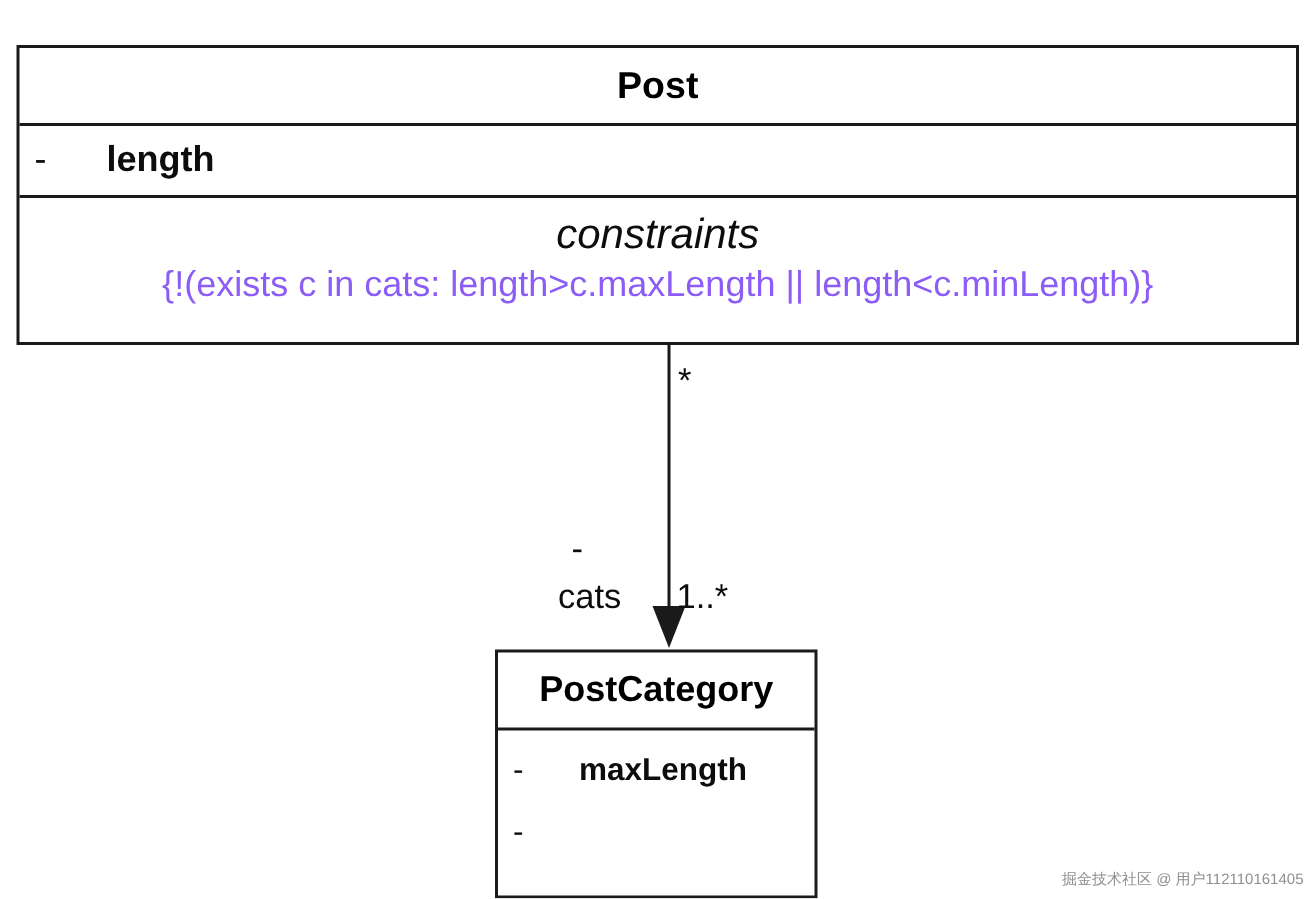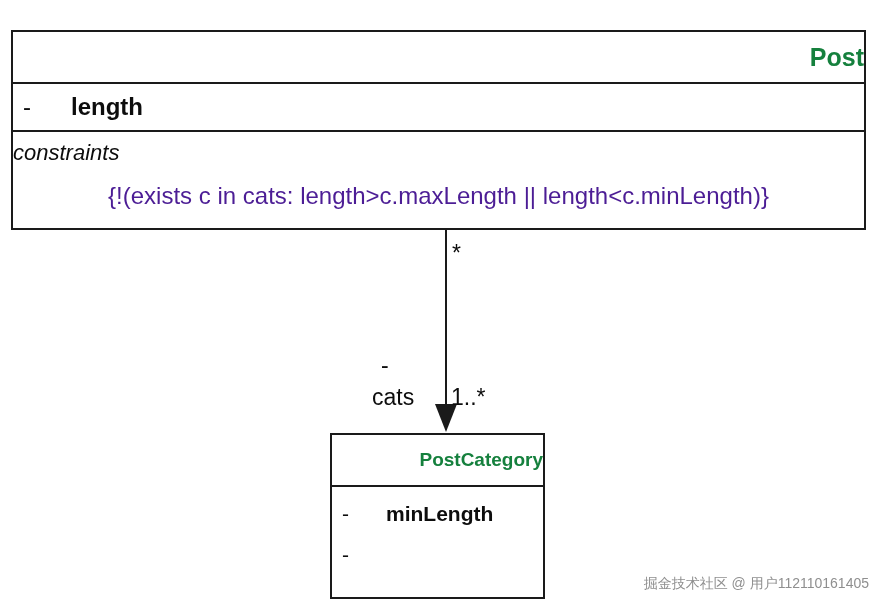--- a/index.html
+++ b/index.html
@@ -26,23 +26,23 @@
   .uml-compartment {
     box-sizing: border-box;
     border-bottom: 2px solid #1a1a1a;
     display: flex;
     flex-direction: column;
     justify-content: center;
   }
   .uml-compartment.last { border-bottom: none; }
 
   .class-title {
-    text-align: right;
+    text-align: center;
     font-weight: bold;
-    color: #15803d;
+    color: #000000;
   }
 
   .attr-row {
     display: flex;
     align-items: center;
     color: #0d0d0d;
   }
   .attr-vis {
     display: inline-block;
     text-align: left;
@@ -60,41 +60,42 @@
   #post-title-comp .class-title { font-size: 25px; }
   #post-attrs-comp { height: 48px; }
   #post-attrs-comp .attr-row { font-size: 24px; padding-left: 10px; }
   #post-attrs-comp .attr-vis { width: 48px; }
   #post-constraints-comp {
     height: 96px;
     justify-content: flex-start;
     padding-top: 8px;
   }
   .constraints-label {
+    text-align: center;
     font-style: italic;
-    font-size: 22px;
+    font-size: 28px;
     color: #0d0d0d;
-    margin-bottom: 16px;
+    margin-bottom: 4px;
   }
   .constraints-expr {
     text-align: center;
     font-size: 24px;
-    color: #4c1d95;
+    color: #8b5cf6;
     white-space: nowrap;
   }
 
   
   #postcategory-box {
     left: 330px;
     top: 433px;
     width: 215px;
     height: 166px;
   }
   #pc-title-comp { height: 52px; }
-  #pc-title-comp .class-title { font-size: 19px; }
+  #pc-title-comp .class-title { font-size: 24px; }
   #pc-attrs-comp {
     height: 112px;
     justify-content: flex-start;
     padding-top: 6px;
   }
   #pc-attrs-comp .attr-row { font-size: 21px; padding-left: 10px; height: 41px; }
   #pc-attrs-comp .attr-vis { width: 44px; }
 
   
   #assoc-line {
@@ -125,21 +126,21 @@
   #mult-source { left: 452px; top: 240px; }
   #role-vis    { left: 381px; top: 352px; }
   #role-name   { left: 372px; top: 384px; }
   #mult-target { left: 451px; top: 384px; }
 
   
   #watermark {
     position: absolute;
     right: 8px;
     bottom: 6px;
-    font-size: 14px;
+    font-size: 10px;
     color: #8f8f8f;
     white-space: nowrap;
   }
 </style>
 </head>
 <body>
 
 <div id="canvas">
 
   <div class="uml-box" id="post-box">
@@ -174,21 +175,21 @@
 
   <div class="uml-box" id="postcategory-box">
 
     <div class="uml-compartment" id="pc-title-comp">
       <div class="class-title">PostCategory</div>
     </div>
 
     <div class="uml-compartment last" id="pc-attrs-comp">
       <div class="attr-row">
         <span class="attr-vis">-</span>
-        <span class="attr-name">minLength</span>
+        <span class="attr-name">maxLength</span>
       </div>
       <div class="attr-row">
         <span class="attr-vis">-</span>
       </div>
     </div>
   </div>
 
   <div id="watermark">掘金技术社区 @ 用户112110161405</div>
 
 </div>

